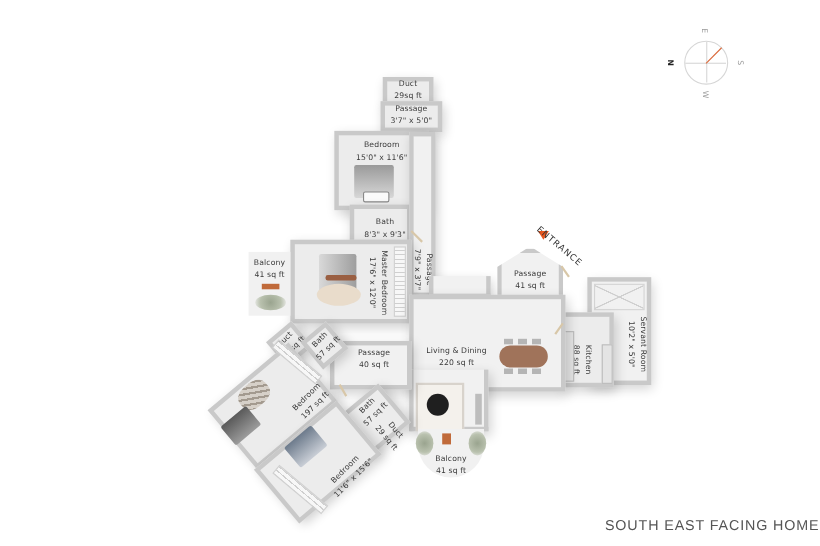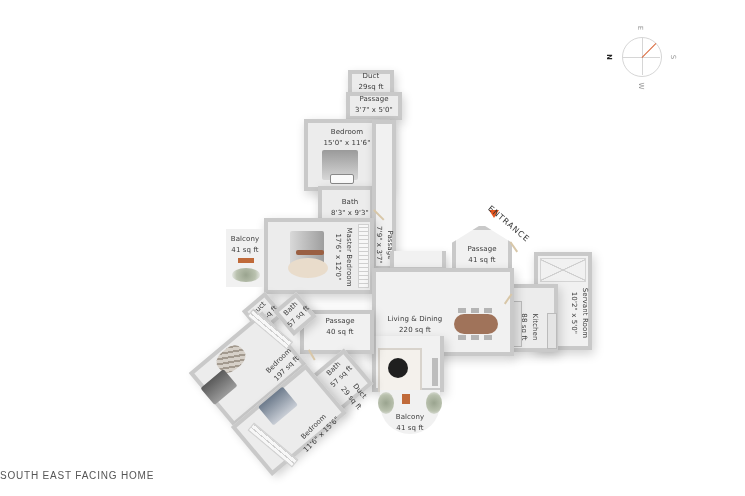--- a/index.html
+++ b/index.html
@@ -7,21 +7,21 @@
   .plan{position:absolute;left:0;top:0;width:745px;height:496px;margin-top:36px;}
   .room{position:absolute;background:#ececec;border:4px solid #c9c9c9;box-sizing:border-box;box-shadow:2px 4px 10px rgba(0,0,0,0.18);}
   .room.light{background:#f1f1f1;}
   .lbl{position:absolute;font-size:7px;color:#3a3a3a;text-align:center;line-height:11px;white-space:nowrap;letter-spacing:0.1px;}
   .lbl span{display:block;}
   .rot90{transform:rotate(90deg);transform-origin:center center;}
   .rot45{transform:rotate(-45deg);transform-origin:center center;}
   .rot-45{transform:rotate(45deg);transform-origin:center center;}
   .ward{position:absolute;background:repeating-linear-gradient(0deg,#f7f7f7 0 3px,#cfcfcf 3px 4px);border:1px solid #d0d0d0;}
   .bed{position:absolute;border-radius:2px;}
-  .caption{position:absolute;left:0;width:745px;top:470px;text-align:left;font-size:10px;letter-spacing:0.8px;color:#555555;font-family:"Liberation Sans","DejaVu Sans",sans-serif;}
+  .caption{position:absolute;left:0;width:745px;top:470px;text-align:right;font-size:13px;letter-spacing:0.8px;color:#555555;font-family:"Liberation Sans","DejaVu Sans",sans-serif;}
   .compass{position:absolute;left:622px;top:37px;width:40px;height:40px;border:1.5px solid #d6d6d6;border-radius:50%;box-sizing:border-box;}
   .compass .h{position:absolute;left:0;top:19px;width:37px;height:1px;background:#d6d6d6;}
   .compass .v{position:absolute;left:19px;top:0;width:1px;height:37px;background:#d6d6d6;}
   .compass .needle{position:absolute;left:19px;top:19px;width:20px;height:1.3px;background:#d9683a;transform-origin:0 50%;transform:rotate(-45deg);}
   .cdir{position:absolute;font-size:7px;color:#9a9a9a;}
   .cdir.n{color:#222;font-weight:bold;}
   .entrance{position:absolute;left:492px;top:168px;font-size:8px;letter-spacing:1px;color:#333;transform:rotate(40deg);transform-origin:left top;}
   .arrow{position:absolute;left:489px;top:174px;width:0;height:0;border-left:5px solid transparent;border-right:5px solid transparent;border-top:8px solid #e8561f;}
   .door{position:absolute;background:#d8c7a8;height:1.5px;}
   .furn{position:absolute;}

